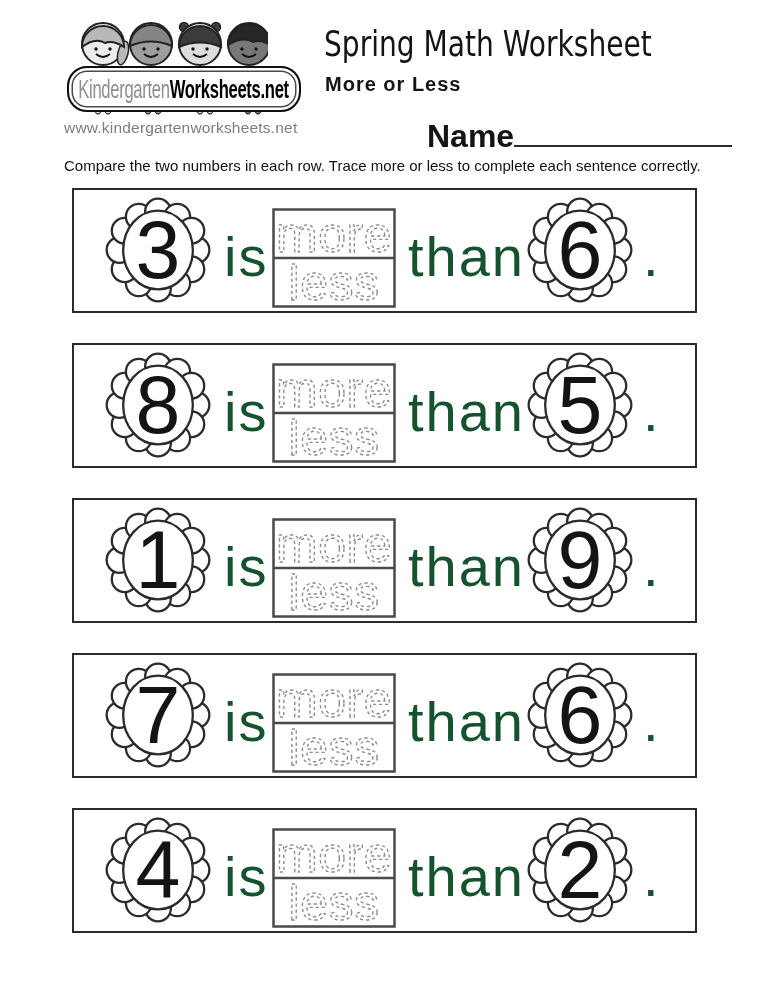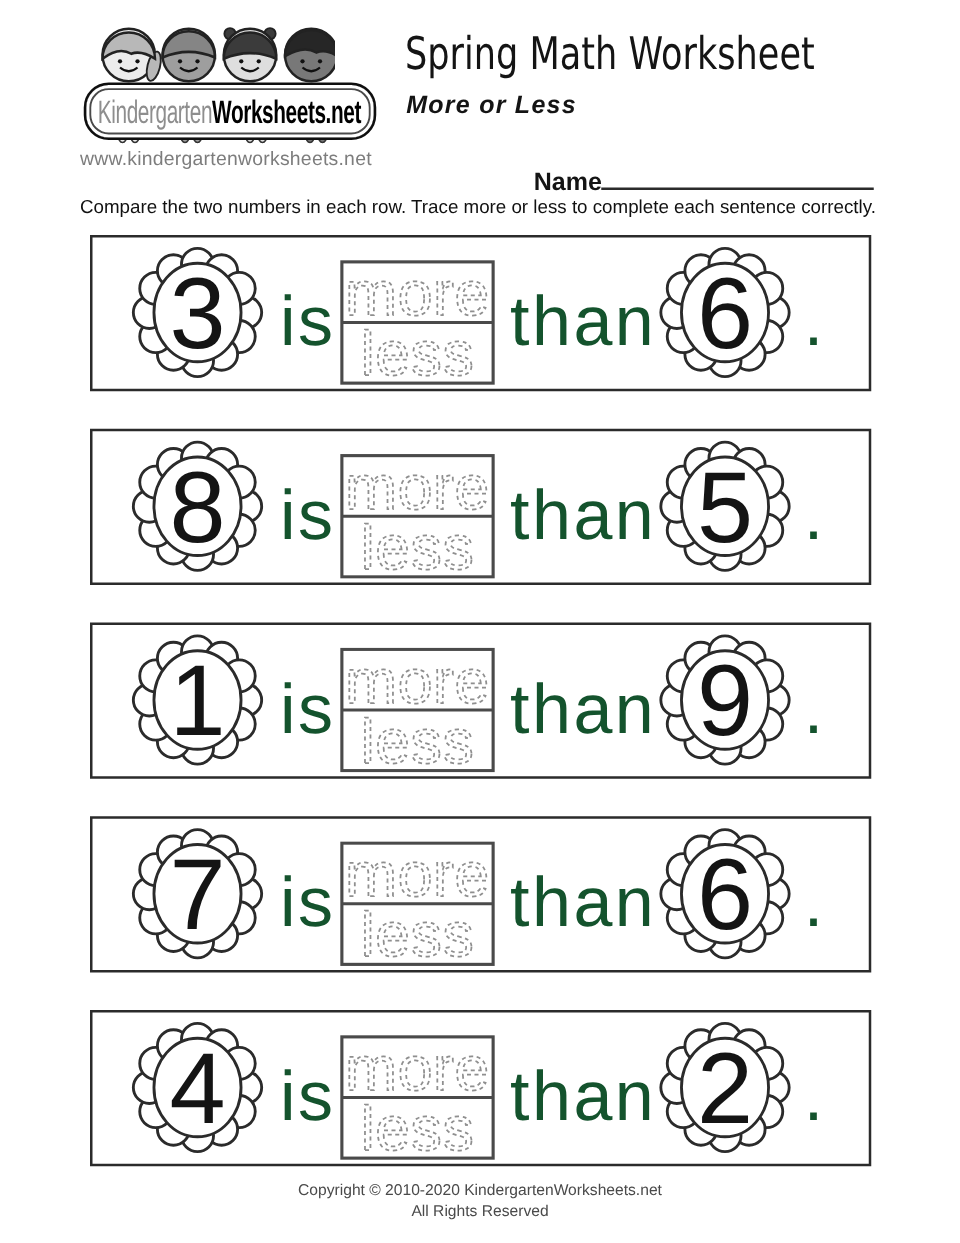--- a/index.html
+++ b/index.html
@@ -22,22 +22,22 @@
   }
   .brand-left{color:#8e8e8e;font-weight:400;}
   .brand-right{color:#000;font-weight:700;}
   .site-url{position:absolute;left:64px;top:119px;font-size:15.5px;color:#7d7d7d;letter-spacing:.2px;}
   
   .title{
     position:absolute;left:324px;top:26px;font-size:36px;color:#141414;
     font-family:"DejaVu Sans",sans-serif;transform:scaleX(.78);transform-origin:left top;
     white-space:nowrap;line-height:1;
   }
-  .subtitle{position:absolute;left:325px;top:74px;font-size:20px;font-weight:700;letter-spacing:1px;color:#141414;line-height:1;font-style:italic;}
-  .name-row{position:absolute;left:427px;top:120px;font-size:20px;font-weight:600;color:#141414;line-height:1;margin-top:16px;}
+  .subtitle{position:absolute;left:325px;top:74px;font-size:20px;font-weight:700;letter-spacing:1px;color:#141414;line-height:1;}
+  .name-row{position:absolute;left:427px;top:120px;font-size:32px;font-weight:600;color:#141414;line-height:1;}
   .name-blank{display:inline-block;width:218px;border-bottom:2.5px solid #2b2b2b;vertical-align:baseline;}
   .instructions{position:absolute;left:52px;top:157px;width:680px;font-size:15px;color:#111;line-height:1.2;margin-left:12px;}
   
   .rows{position:absolute;left:72px;top:188px;width:625px;}
   .row{
     position:relative;width:625px;height:125px;margin-bottom:30px;
     border:2px solid #2b2b2b;box-sizing:border-box;background:#fff;
   }
   .flower{position:absolute;width:110px;height:110px;top:5px;}
   .flower-left{left:29px;}
@@ -241,18 +241,14 @@
       <span class="word word-than">than</span>
       <svg class="flower flower-right" viewBox="0 0 120 120">
         <use href="#flowerShape" xlink:href="#flowerShape"></use>
         <text class="flower-num" x="60" y="60" dy="0.35em" text-anchor="middle">2</text>
       </svg>
       <span class="word word-period">.</span>
     </div>
 
   </div>
 
-  <div class="footer">
-    <div class="footer-line">Copyright © 2010-2020 KindergartenWorksheets.net</div>
-    <div class="footer-line">All Rights Reserved</div>
-  </div>
 
 </div>
 
 </body></html>

